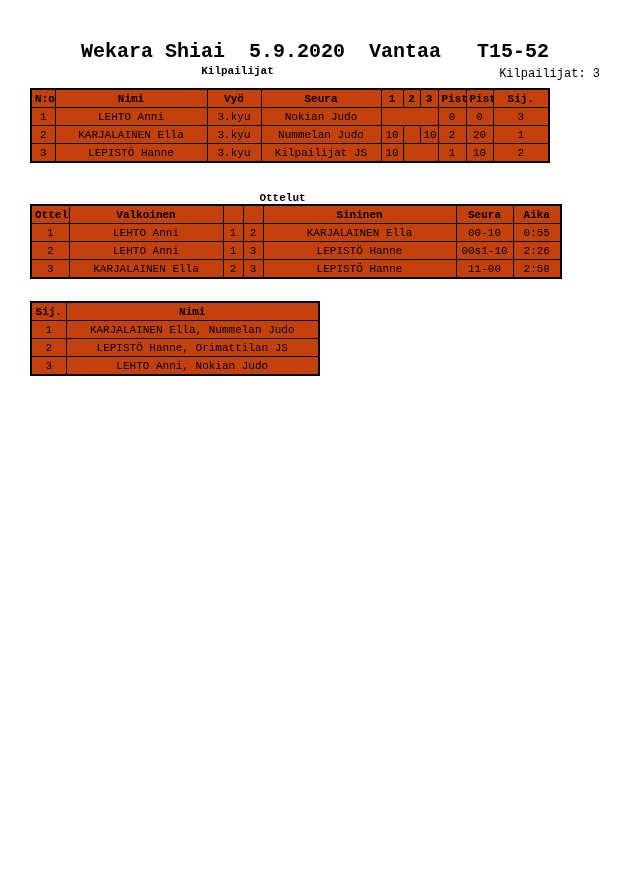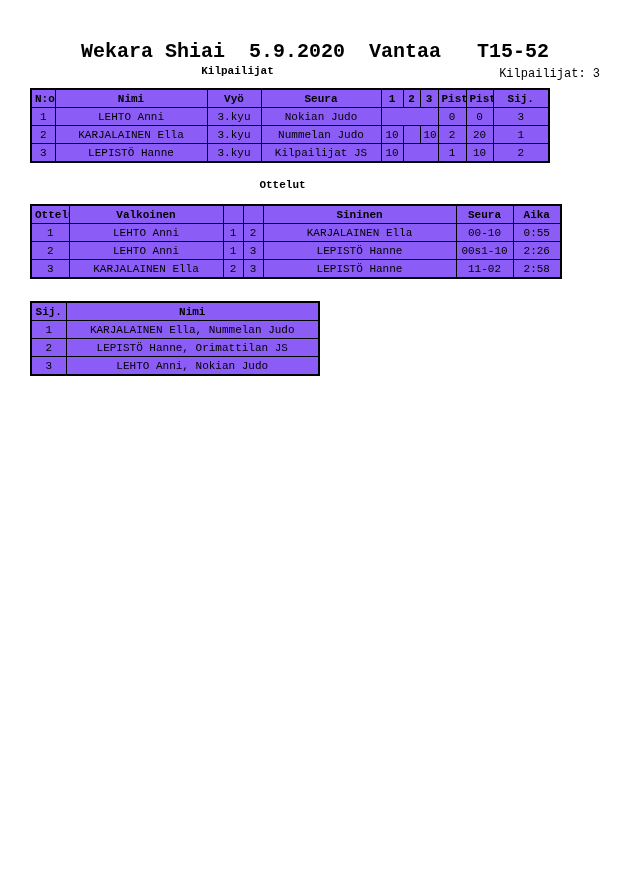--- a/index.html
+++ b/index.html
@@ -33,40 +33,40 @@
     position: absolute;
     top: 67px;
     right: 30px;
     font-size: 12px;
   }
   table.doc-table {
     position: absolute;
     border-collapse: collapse;
     table-layout: fixed;
     border: 2px solid #000000;
-    background: #8b5cf6;
+    background: #c2410c;
   }
   table.doc-table th,
   table.doc-table td {
     border: 1px solid #000000;
     font-size: 11px;
     height: 17px;
     padding: 0 3px;
     overflow: hidden;
     white-space: nowrap;
     vertical-align: middle;
   }
   table.doc-table th { font-weight: bold; text-align: center; }
   table.doc-table td { text-align: center; }
   table.doc-table td.left { text-align: center; }
 
   #kilpailijat-title { top: 65px; left: 30px; width: 415px; }
   #kilpailijat-table { top: 88px; left: 30px; width: 518px; }
 
-  #ottelut-title { top: 179px; left: 30px; width: 505px; }
+  #ottelut-title { top: 192px; left: 30px; width: 505px; }
   #ottelut-table { top: 204px; left: 30px; width: 530px; }
 
   #tulokset-title { top: 284px; left: 30px; width: 288px; }
   #tulokset-table { top: 301px; left: 30px; width: 288px; }
 </style>
 </head>
 <body>
 
 <div class="page">
 
@@ -181,21 +181,21 @@
         <td class="left">LEPISTÖ Hanne</td>
         <td>00s1-10</td>
         <td>2:26</td>
       </tr>
       <tr>
         <td>3</td>
         <td class="left">KARJALAINEN Ella</td>
         <td>2</td>
         <td>3</td>
         <td class="left">LEPISTÖ Hanne</td>
-        <td>11-02</td>
+        <td>11-00</td>
         <td>2:58</td>
       </tr>
     </tbody>
   </table>
 
 
   <table class="doc-table" id="tulokset-table">
     <colgroup>
       <col style="width:35px">
         <col style="width:253px">

